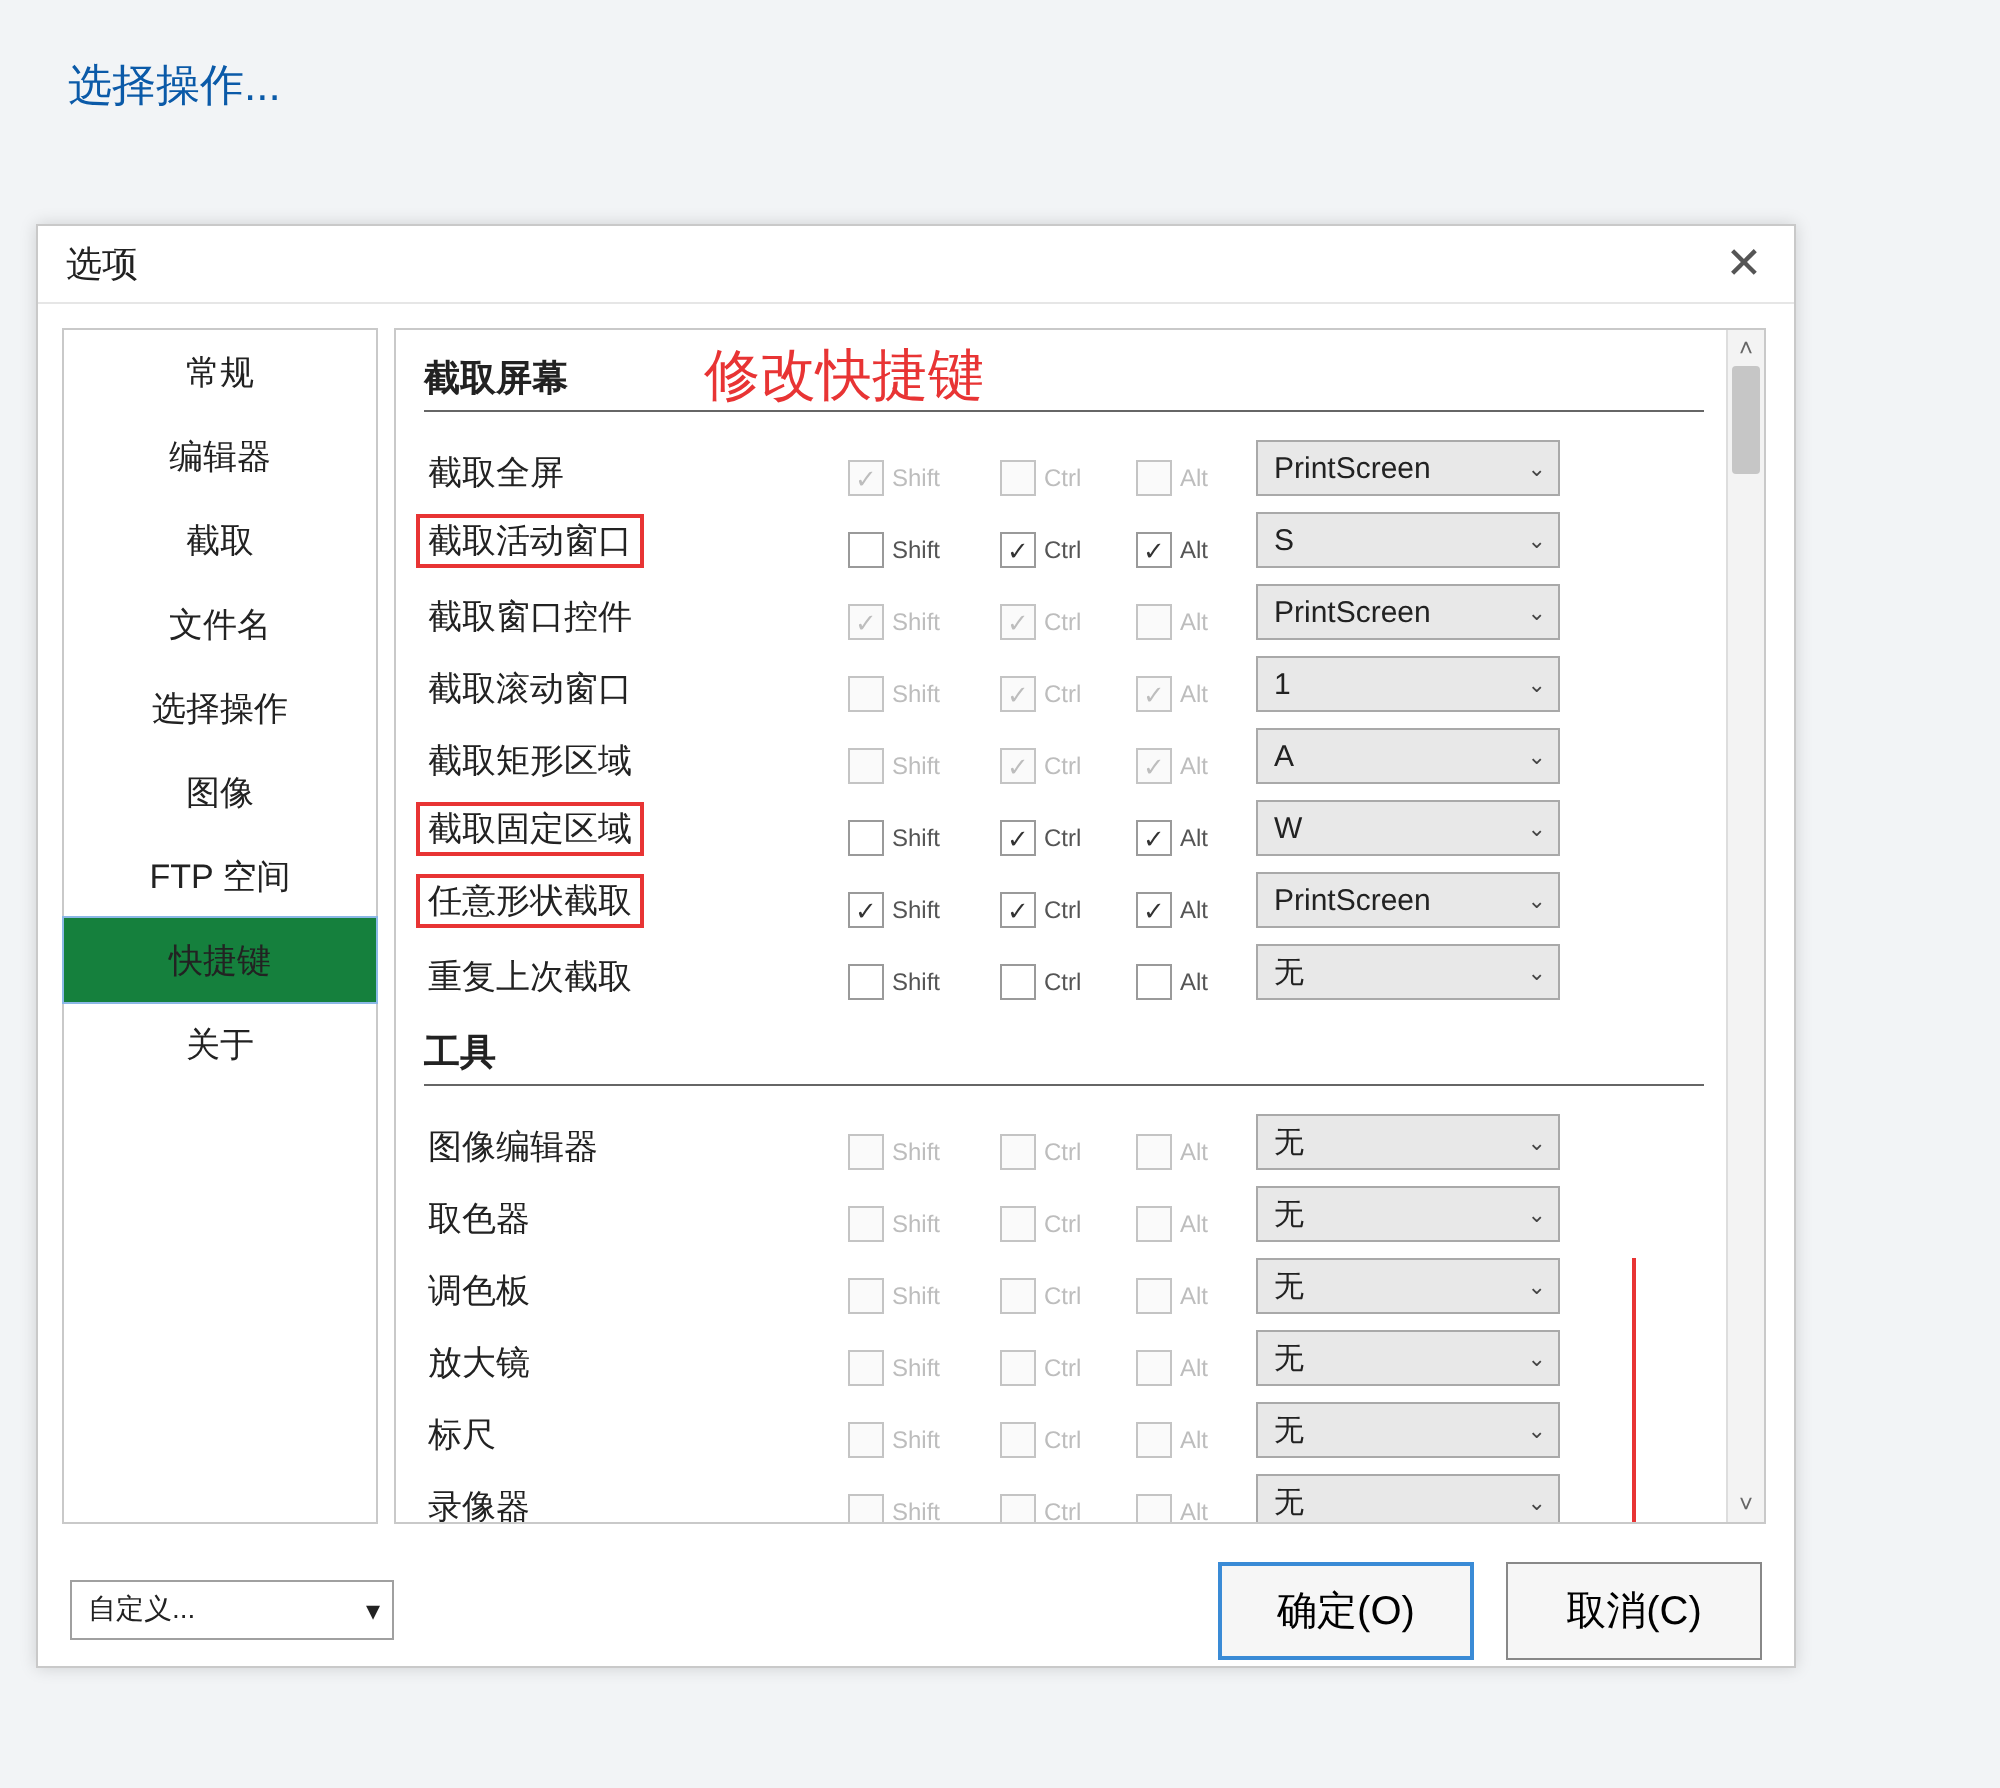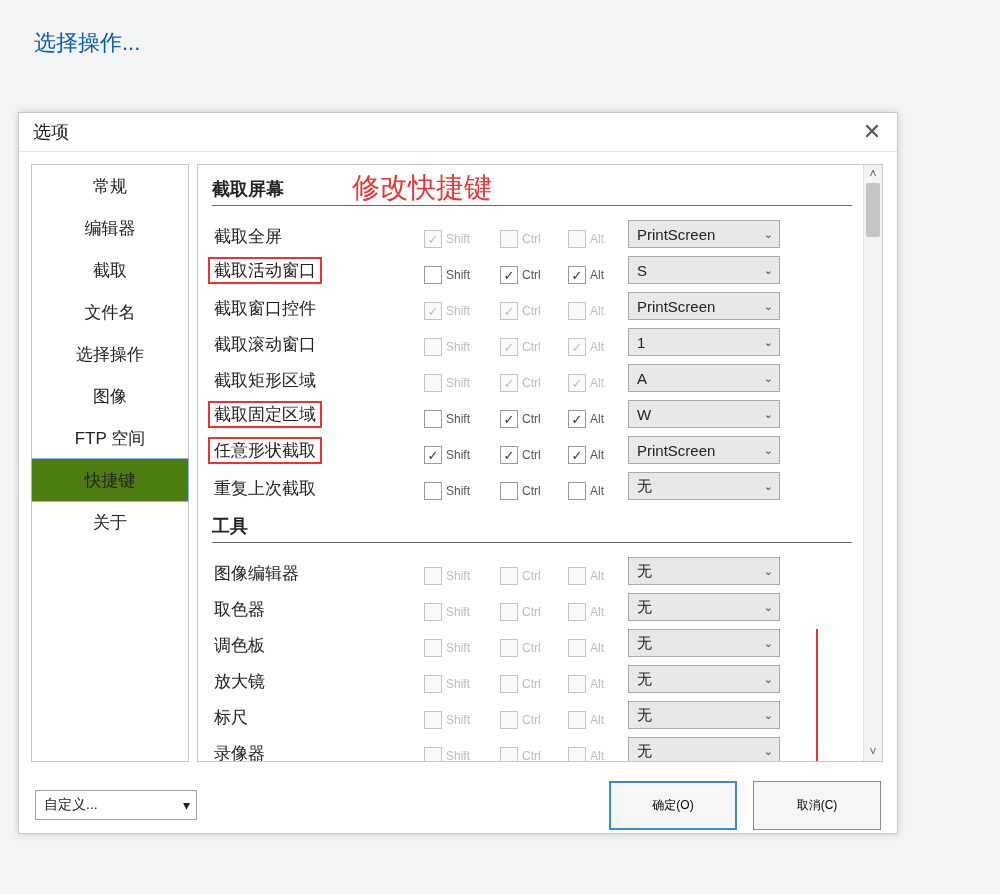--- a/index.html
+++ b/index.html
@@ -3,21 +3,21 @@
 <meta charset="utf-8">
 <style>
   html,body{margin:0;padding:0;width:1000px;height:894px;background:#f2f4f6;font-family:"Segoe UI","Microsoft YaHei",sans-serif;font-size:15px;color:#222;overflow:hidden}
   .page-header{padding:28px 34px;font-size:22px;color:#0b5aa8}
   .dialog{position:absolute;left:18px;top:112px;width:878px;height:720px;background:#fff;border:1px solid #c9c9c9;box-shadow:0 0 8px rgba(0,0,0,.15)}
   .titlebar{display:flex;align-items:center;justify-content:space-between;height:38px;padding:0 10px 0 14px;border-bottom:1px solid #e6e6e6;font-size:18px}
   .close-x{font-size:22px;width:30px;text-align:center;color:#555;cursor:pointer}
   .body{display:flex;height:610px}
   .sidebar{width:156px;border:1px solid #c9c9c9;margin:12px 8px 0 12px;display:flex;flex-direction:column}
   .nav-item{height:42px;display:flex;align-items:center;justify-content:center;font-size:17px;cursor:pointer}
-  .nav-item.selected{background:#4d7c0f;border:1px solid #8bb8e6;margin:-1px}
+  .nav-item.selected{background:#15803d;border:1px solid #8bb8e6;margin:-1px}
   .content-wrap{flex:1;border:1px solid #c9c9c9;margin:12px 14px 0 0;position:relative;overflow:hidden}
   .scroll-area{position:absolute;top:0;left:0;right:18px;bottom:0;overflow:hidden;padding:8px 12px 0 14px}
   .scrollbar{position:absolute;right:0;top:0;bottom:0;width:18px;background:#f3f3f3;border-left:1px solid #ddd}
   .scrollbar .arrow{height:18px;text-align:center;font-size:12px;color:#666;line-height:18px;cursor:pointer}
   .scrollbar .thumb{position:absolute;left:2px;right:2px;top:18px;height:54px;background:#c6c6c6;border-radius:2px}
   .section-head{font-weight:bold;font-size:18px;border-bottom:1px solid #666;padding:4px 0;margin-bottom:6px;position:relative}
   .annot{position:absolute;left:140px;top:-4px;font-size:28px;color:#e83434;font-weight:normal;font-family:"SimSun","SimHei",sans-serif}
   .row{display:flex;align-items:flex-end;height:36px}
   .row .label{width:210px;font-size:17px;padding-left:2px}
   .chk{display:flex;align-items:center;gap:4px;font-size:12px;color:#555}
@@ -29,21 +29,21 @@
   .row .chk-ctrl{width:68px}
   .row .chk-alt{width:60px}
   .dd{width:136px;height:26px;border:1px solid #a9a9a9;background:#e8e8e8;display:flex;align-items:center;justify-content:space-between;padding:0 6px 0 8px;font-size:15px;cursor:pointer}
   .dd .caret{font-size:11px;color:#444}
   .red-box{border:2px solid #e83434;display:inline-block;padding:0 4px;margin-left:-6px}
   .arrow-annot{position:absolute;left:618px;top:464px;width:2px;height:290px;background:#e83434}
   .arrow-annot::after{content:"";position:absolute;bottom:-2px;left:-6px;border-left:7px solid transparent;border-right:7px solid transparent;border-top:14px solid #e83434}
   .footer{position:absolute;left:0;right:0;bottom:0;height:56px;border-top:1px solid transparent;display:flex;align-items:center;padding:0 16px;gap:16px}
   .custom-dd{width:146px;height:28px;border:1px solid #a0a0a0;display:flex;align-items:center;justify-content:space-between;padding:0 6px 0 8px;background:#fff;font-size:14px}
   .spacer{flex:1}
-  .btn{width:128px;height:49px;border:1px solid #888;background:#f6f6f6;font-size:12px;cursor:pointer}
+  .btn{width:128px;height:49px;border:1px solid #888;background:#f6f6f6;font-size:20px;cursor:pointer}
   .btn.primary{border:2px solid #3a8bd6}
 </style>
 </head>
 <body>
 
 <div class="page-header">选择操作...</div>
 
 <div class="dialog">
   <div class="titlebar">
     <span>选项</span>

